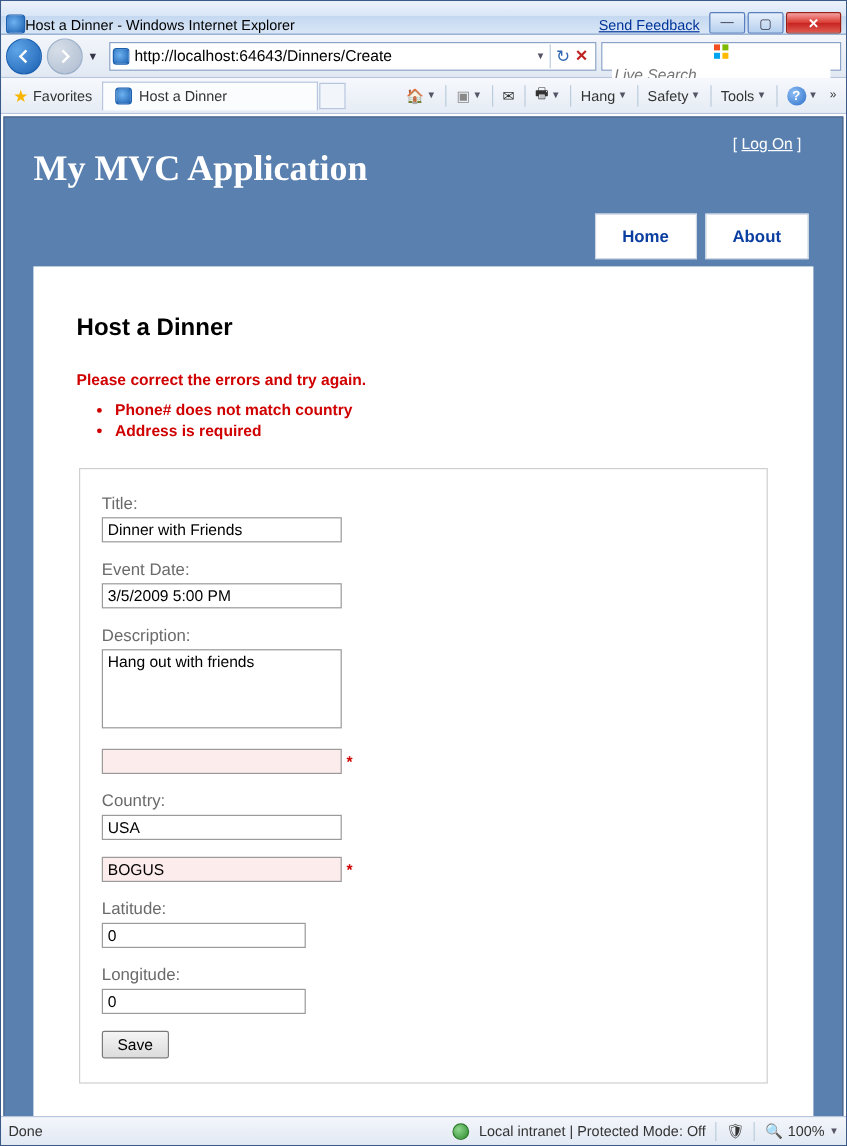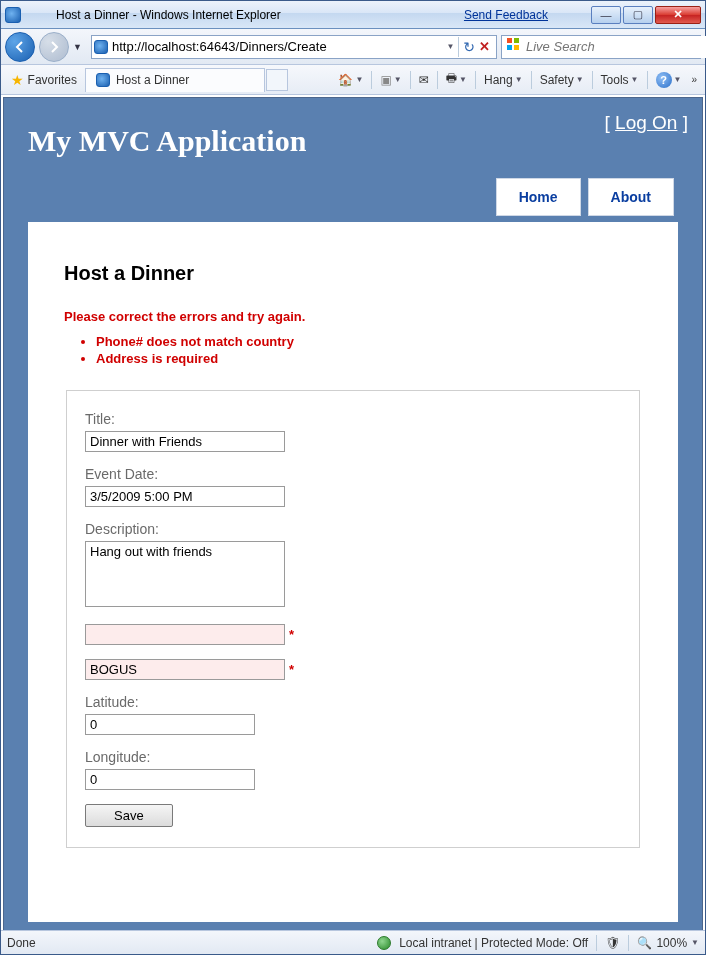--- a/index.html
+++ b/index.html
@@ -16,24 +16,23 @@
     height: 955px;
     border: 1px solid #3a5a8a;
     display: flex;
     flex-direction: column;
     background: #fff;
   }
   .titlebar {
     height: 28px;
     background: linear-gradient(to bottom, #ecf2fb 0%, #d9e6f7 45%, #c4d8f0 46%, #d9e7f7 100%);
     display: flex;
-    align-items: center;
+    align-items: flex-end;
     padding: 0 4px;
     border-bottom: 1px solid #6b90bf;
-    gap: 35px;
   }
   .titlebar .title-text {
     flex: 0 0 auto;
     font-size: 12px;
     color: #000;
   }
   .titlebar .feedback {
     margin-left: auto;
     margin-right: 8px;
     font-size: 12px;
@@ -74,21 +73,21 @@
     flex:1; height:24px; border:1px solid #8aa3c6;
     background:#fff; display:flex; align-items:center; padding:0 2px;
   }
   .addr-wrap input {
     flex:1; border:none; outline:none; font-size:13px; padding:2px 4px;
   }
   .addr-icons { display:flex; gap:4px; align-items:center; padding:0 4px; color:#446;}
   .addr-divider { width:1px;height:20px;background:#bcd;}
   .search-wrap {
     width: 200px; height:24px; border:1px solid #8aa3c6;
-    background:#fff; display:flex; padding:0 4px; gap:4px;
+    background:#fff; display:flex; align-items:center; padding:0 4px; gap:4px;flex-direction:column;
   }
   .search-wrap input {
     flex:1;border:none;outline:none;font-size:13px;font-style:italic;color:#888;
   }
   
   .toolbar {
     height: 30px;
     background: linear-gradient(to bottom,#f6f8fc,#e6ecf5);
     border-bottom: 1px solid #b7c6de;
     display:flex; align-items:center; padding:0 4px; gap:2px;
@@ -114,22 +113,22 @@
     flex:1; overflow-y:scroll; background:#fff;
     scrollbar-width: auto;
   }
   .page {
     margin: 2px 2px 2px 2px;
     border:1px solid #4c668c;
     background:#5a80b0;
   }
   .page-inner { padding: 0 24px 24px 24px; position:relative;}
   .logon {
-    position:absolute; top:14px; right:14px;
-    color:#fff; font-size:19px;
+    position:absolute; top:14px; right:34px;
+    color:#fff; font-size:13px;
   }
   .logon a{color:#fff; text-decoration:underline;}
   .app-title {
     color:#fff; font-family: Liberation Serif, serif;
     font-size:30px; font-weight:bold; padding:26px 0 20px 0;
   }
   .navmenu {
     display:flex; justify-content:flex-end; gap:7px; margin-right:4px;
   }
   .navmenu a {
@@ -161,21 +160,21 @@
   }
   .field input[type=text], .field textarea {
     width:200px; border:1px solid #9a9a9a; padding:2px 4px;
     font-family: Arial,sans-serif; font-size:13px;
   }
   .field textarea { width:200px; height:66px; resize:none; font-family:Arial,sans-serif;}
   .input-error { background:#fdecec; border-color:#d9a0a0;}
   .ast { color:#d00000; font-weight:bold; margin-left:4px;}
   .save-btn {
     border:1px solid #7a7a7a; background:linear-gradient(to bottom,#f5f5f5,#dcdcdc);
-    padding:3px 28px; font-size:13px; border-radius:2px;
+    padding:3px 12px; font-size:13px; border-radius:2px;
   }
   
   .statusbar {
     height:24px; border-top:1px solid #b7c6de;
     background:linear-gradient(to bottom,#f3f6fb,#e2e9f3);
     display:flex;align-items:center;font-size:12px;color:#333;
     padding:0 6px; gap:8px;
   }
   .statusbar .sb-spacer{flex:1;}
   .sb-sep{width:1px;height:16px;background:#bcd;}
@@ -339,20 +338,24 @@
 
               <div class="field">
                 <label>Description:</label>
                 <textarea style="">Hang out with friends</textarea>
               </div>
 
               <div class="field">
                 <input type="text" class="input-error" value="" style=""><span class="ast">*</span>
               </div>
 
+              <div class="field">
+                <label>Country:</label>
+                <input type="text" value="USA" style="">
+              </div>
 
               <div class="field">
                 <input type="text" class="input-error" value="BOGUS" style=""><span class="ast">*</span>
               </div>
 
               <div class="field">
                 <label>Latitude:</label>
                 <input type="text" style="width: 170px;" value="0">
               </div>
 

